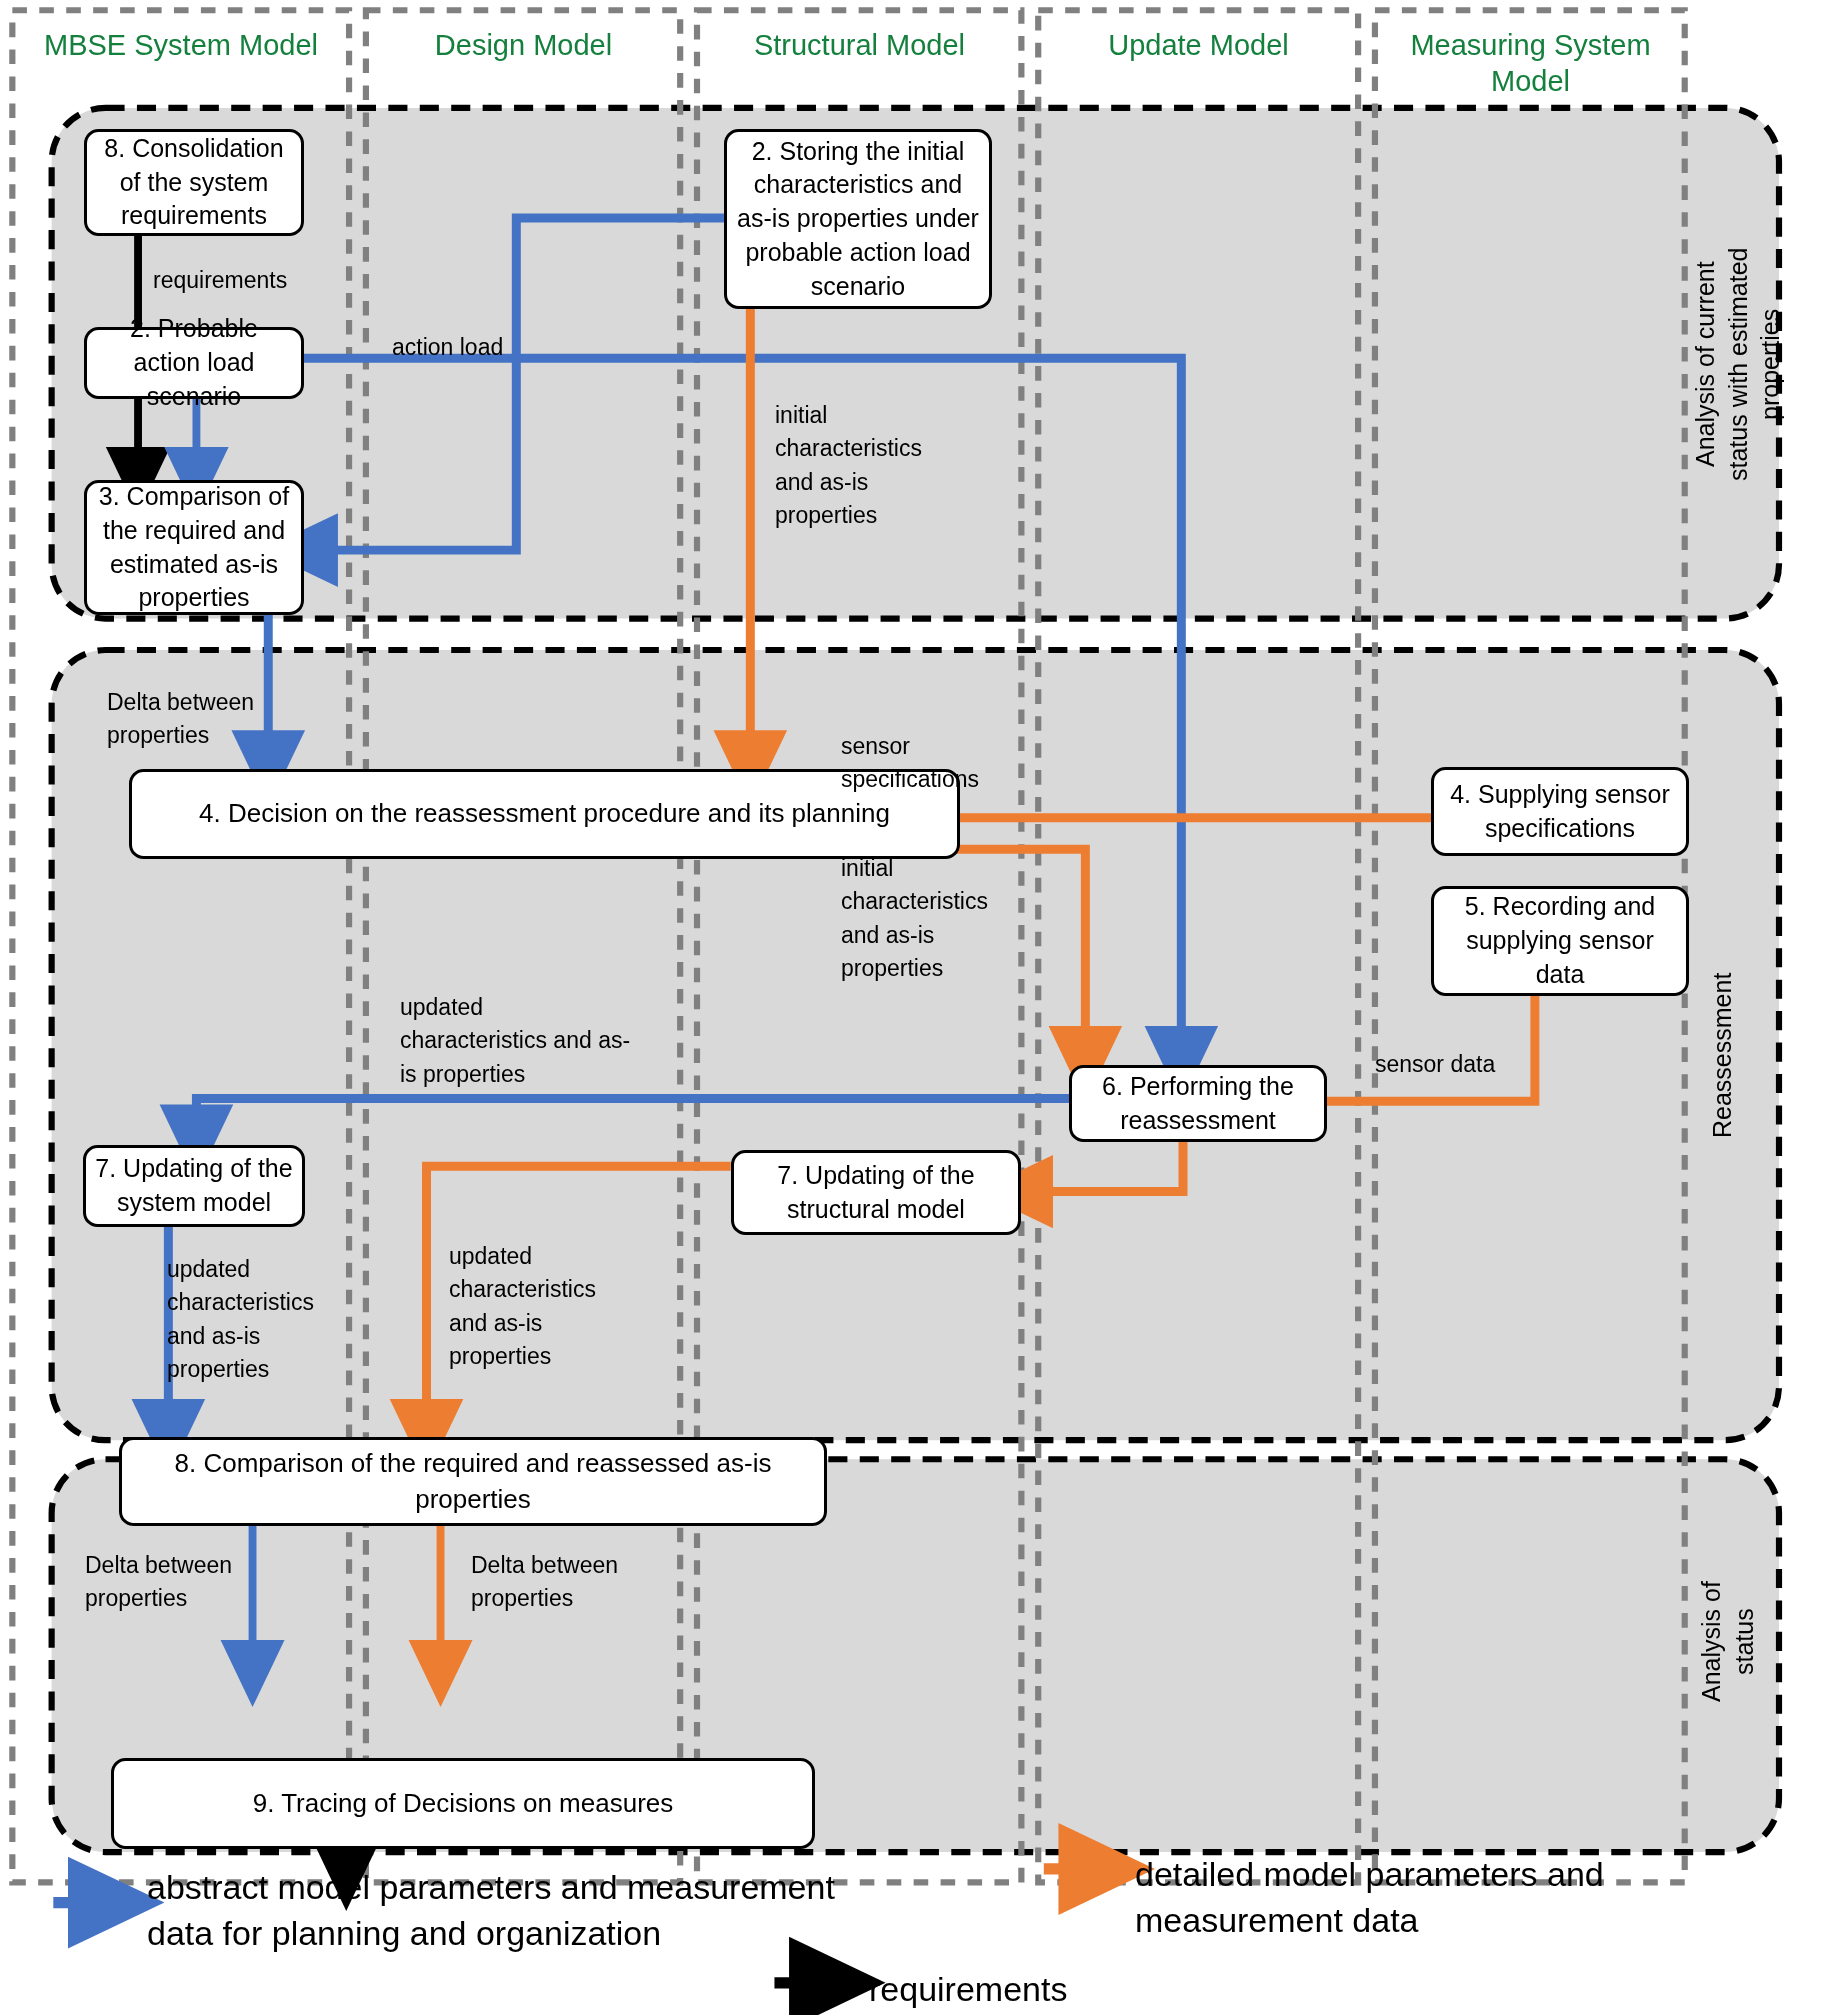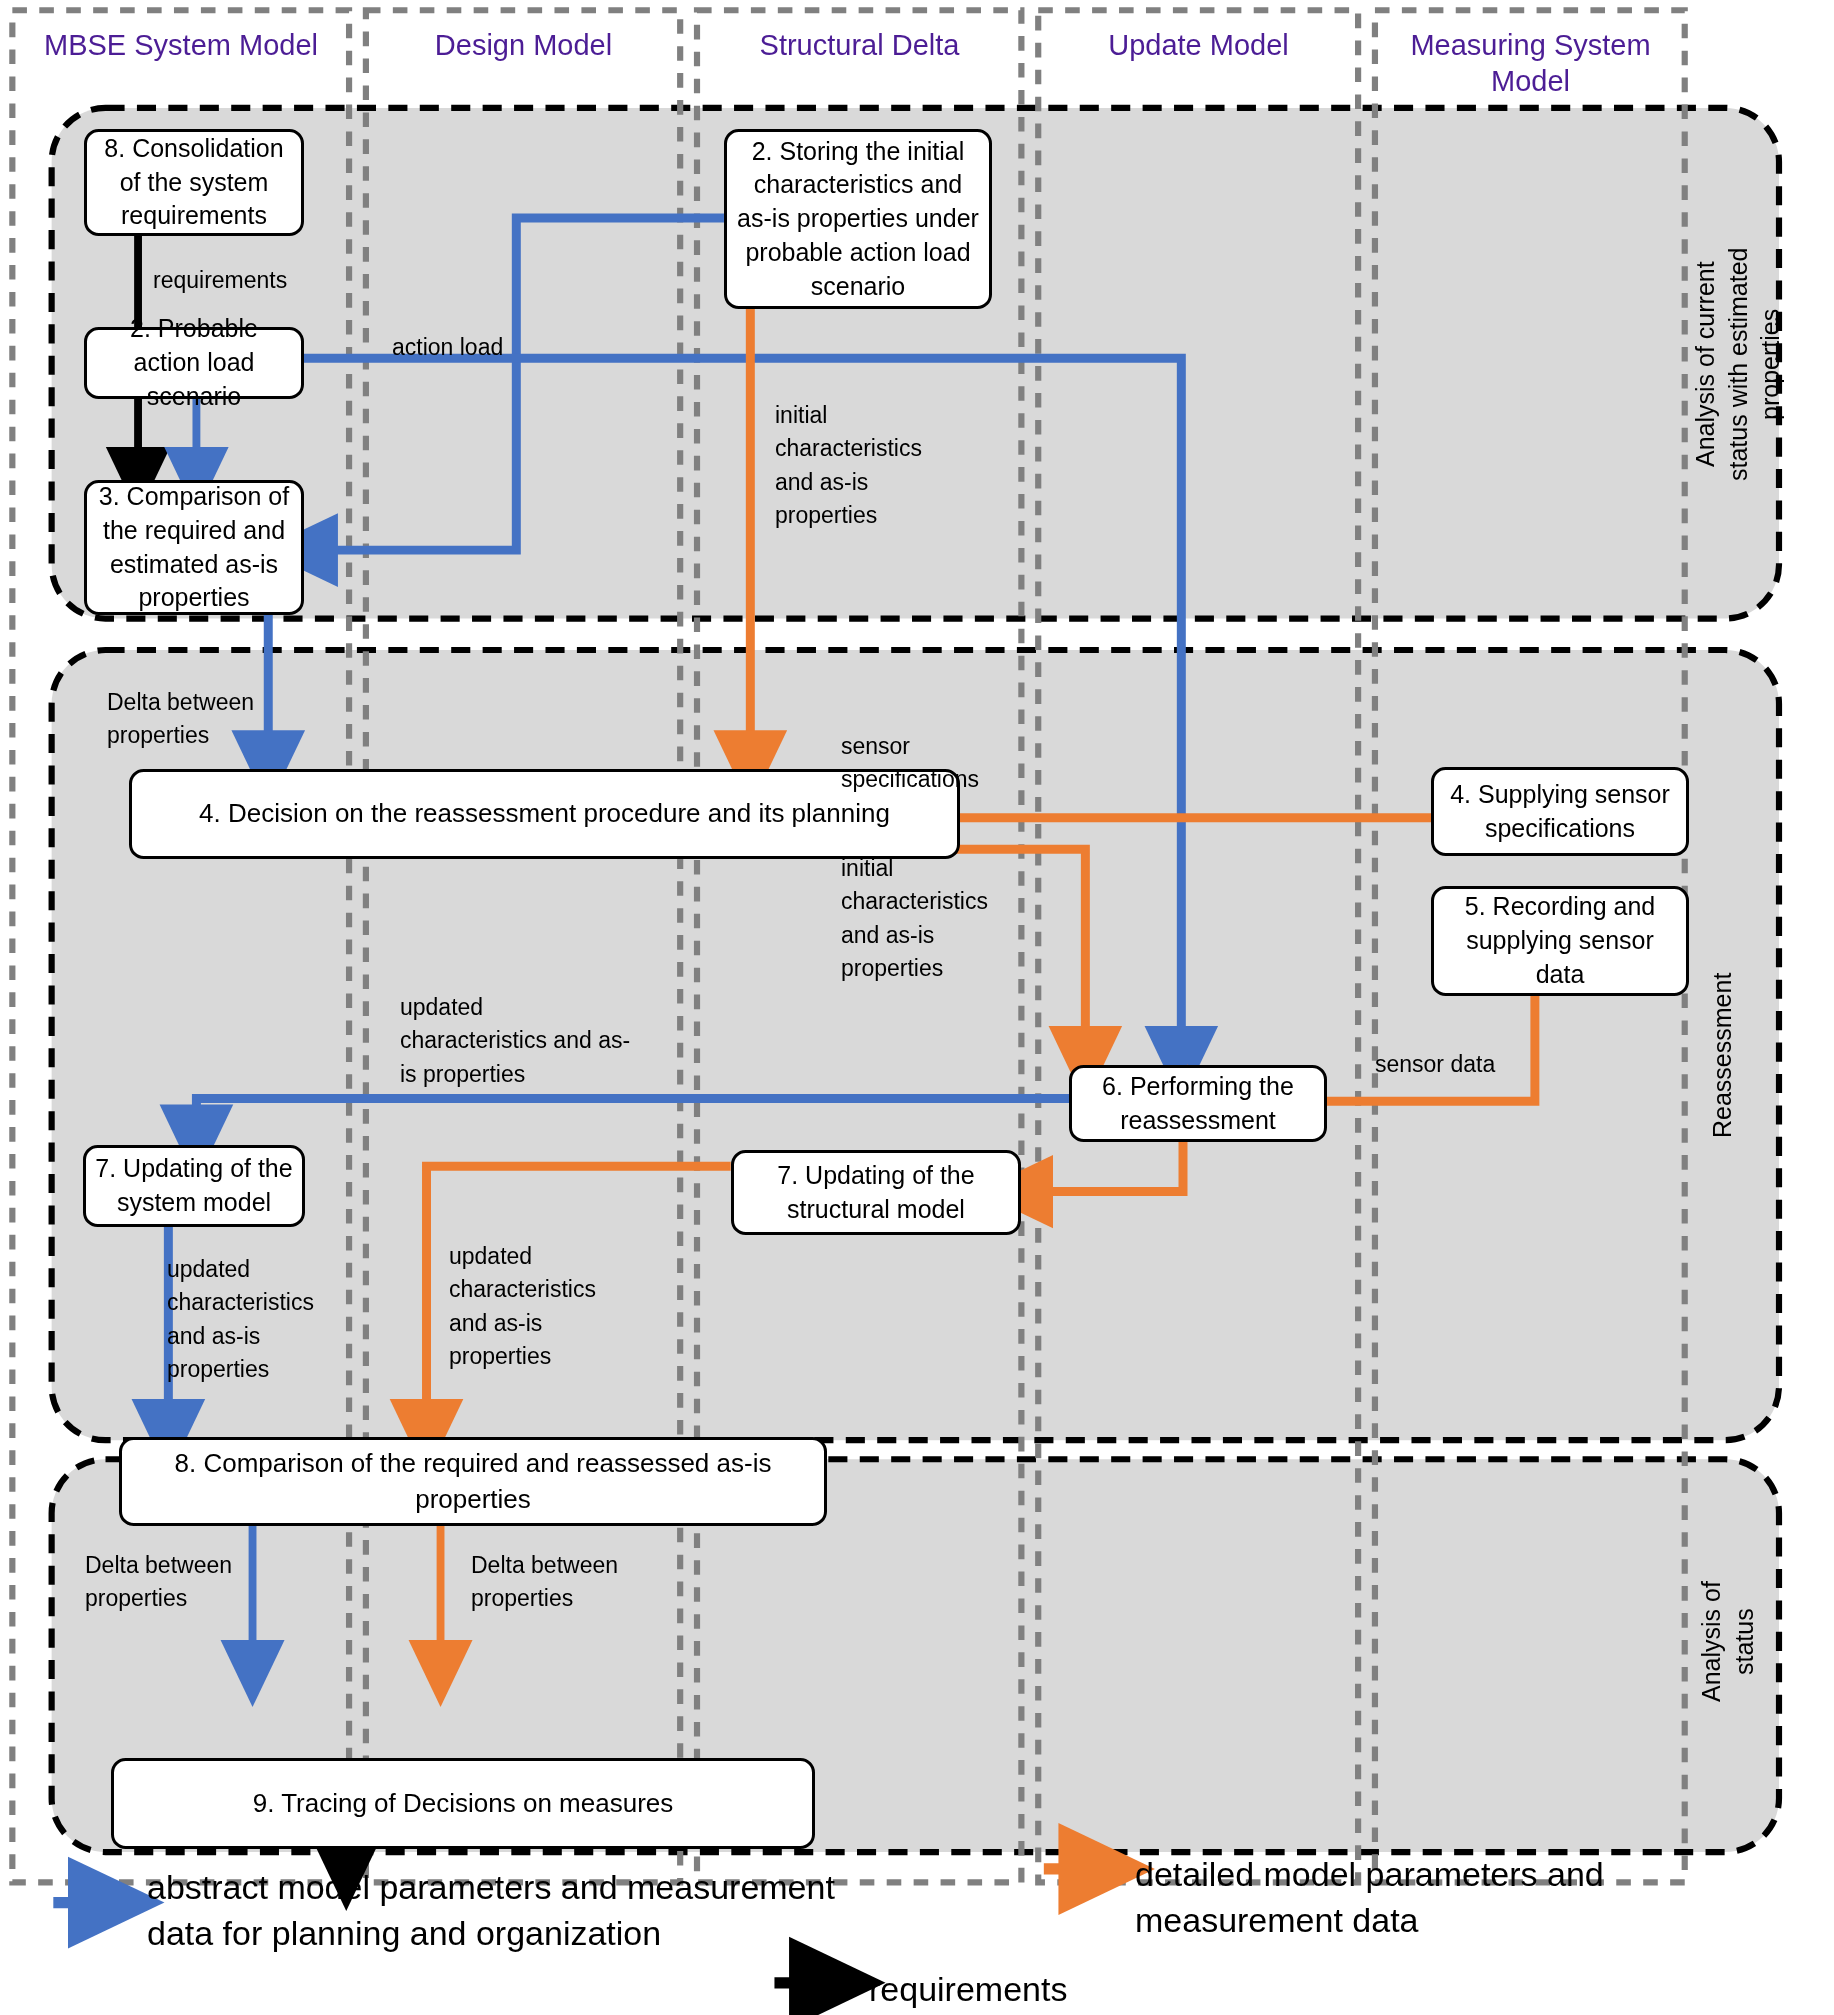--- a/index.html
+++ b/index.html
@@ -18,21 +18,21 @@
   svg.layer {
     position: absolute;
     left: 0; top: 0;
     width: 1834px;
     height: 2015px;
   }
   .lane-header-text {
     position: absolute;
     text-align: center;
     font-size: 29px;
-    color: #4c1d95;
+    color: #15803d;
     line-height: 1.25;
     font-family: "Liberation Sans", sans-serif;
   }
   .proc-box {
     position: absolute;
     background: #ffffff;
     border: 3.9px solid #000000;
     border-radius: 14.6px;
     display: flex;
     align-items: center;
@@ -183,21 +183,21 @@
     <g>
       <path d="M1860,3330 L1970,3330" fill="none" stroke="#ED7D31" stroke-width="20" marker-end="url(#arrO)"></path>
     </g>
     <g>
       <path d="M1380,3533 L1490,3533" fill="none" stroke="#000000" stroke-width="20" marker-end="url(#arrK)"></path>
     </g>
   </svg>
 
   <div class="lane-header-text" style="left:18px; top:27px; width:326px;">MBSE System Model</div>
   <div class="lane-header-text" style="left:372px; top:27px; width:303px;">Design Model</div>
-  <div class="lane-header-text" style="left:703px; top:27px; width:313px;">Structural Delta</div>
+  <div class="lane-header-text" style="left:703px; top:27px; width:313px;">Structural Model</div>
   <div class="lane-header-text" style="left:1044px; top:27px; width:309px;">Update Model</div>
   <div class="lane-header-text" style="left:1381px; top:27px; width:299px; white-space:pre-line;">Measuring System
 Model</div>
 
   <div class="phase-label" style="left:1689px; top:140px; height:449px; width:84px;">Analysis of current
 status with estimated
 properties</div>
   <div class="phase-label" style="left:1706px; top:909px; height:292px; width:51px;">Reassessment</div>
   <div class="phase-label" style="left:1695px; top:1515px; height:253px; width:73px;">Analysis of
 status</div>

